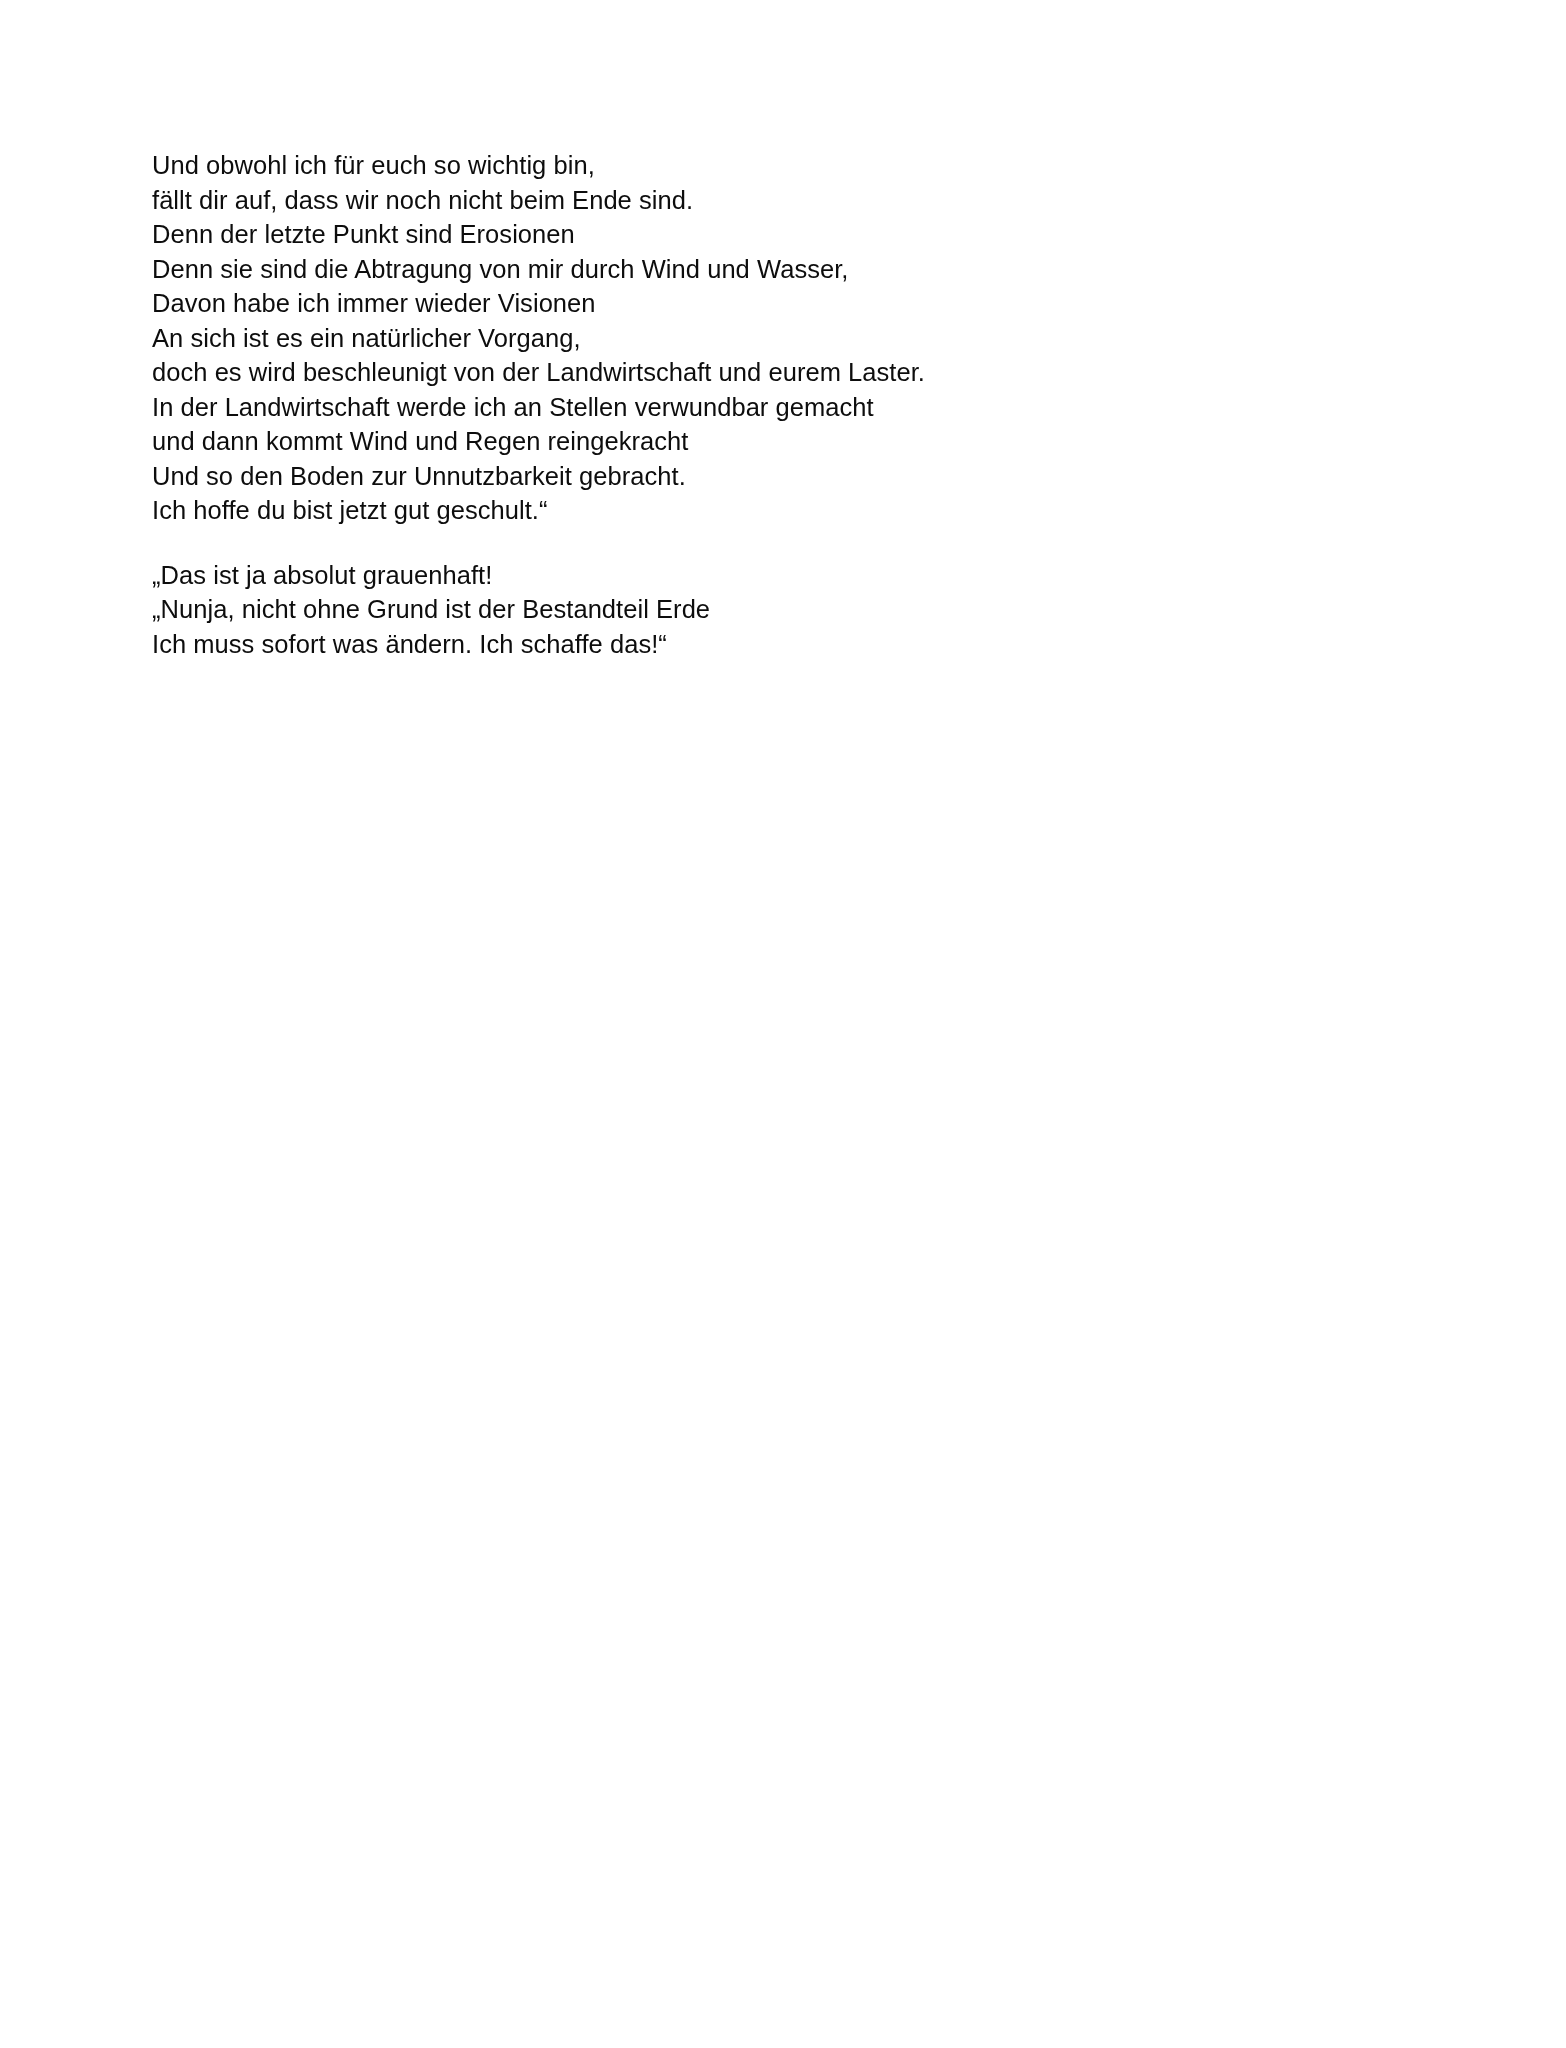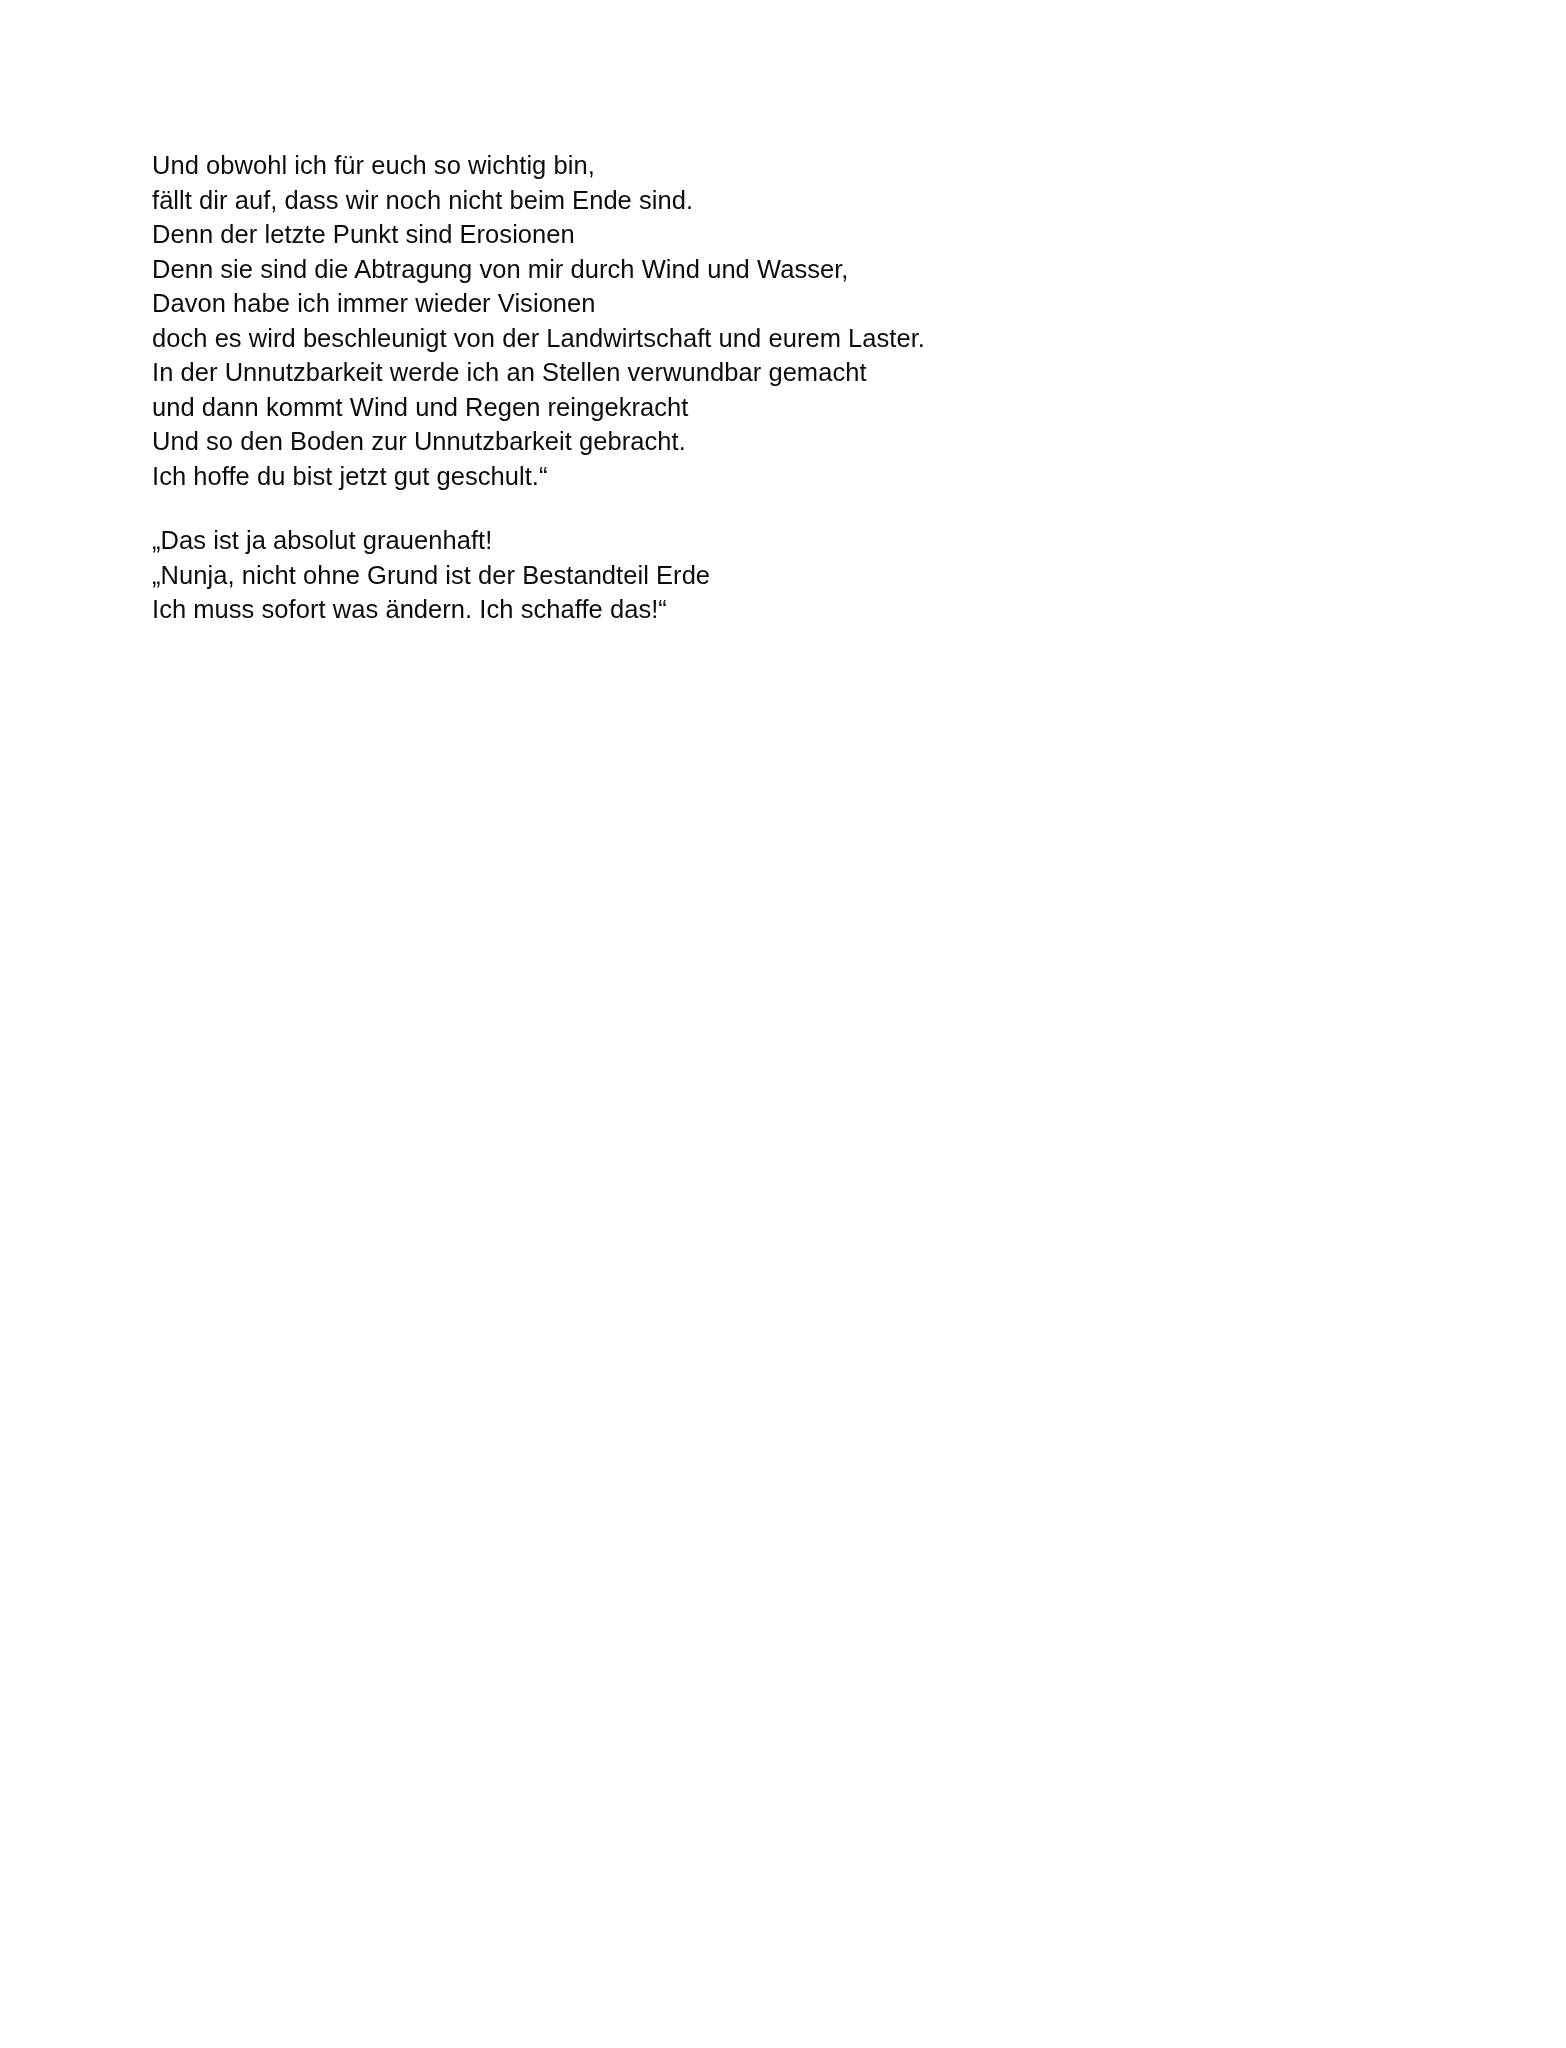--- a/index.html
+++ b/index.html
@@ -48,22 +48,23 @@
 
 <div class="page">
   <div class="text-body">
 
     <div class="stanza">
       <div class="line">Und obwohl ich für euch so wichtig bin,</div>
       <div class="line">fällt dir auf, dass wir noch nicht beim Ende sind.</div>
       <div class="line">Denn der letzte Punkt sind Erosionen</div>
       <div class="line">Denn sie sind die Abtragung von mir durch Wind und Wasser,</div>
       <div class="line">Davon habe ich immer wieder Visionen</div>
+      <div class="line">An sich ist es ein natürlicher Vorgang,</div>
       <div class="line">doch es wird beschleunigt von der Landwirtschaft und eurem Laster.</div>
-      <div class="line">In der Unnutzbarkeit werde ich an Stellen verwundbar gemacht</div>
+      <div class="line">In der Landwirtschaft werde ich an Stellen verwundbar gemacht</div>
       <div class="line">und dann kommt Wind und Regen reingekracht</div>
       <div class="line">Und so den Boden zur Unnutzbarkeit gebracht.</div>
       <div class="line">Ich hoffe du bist jetzt gut geschult.“</div>
     </div>
 
     <div class="stanza">
       <div class="line">„Das ist ja absolut grauenhaft!</div>
       <div class="line">„Nunja, nicht ohne Grund ist der Bestandteil Erde</div>
       <div class="line">Ich muss sofort was ändern. Ich schaffe das!“</div>
     </div>

